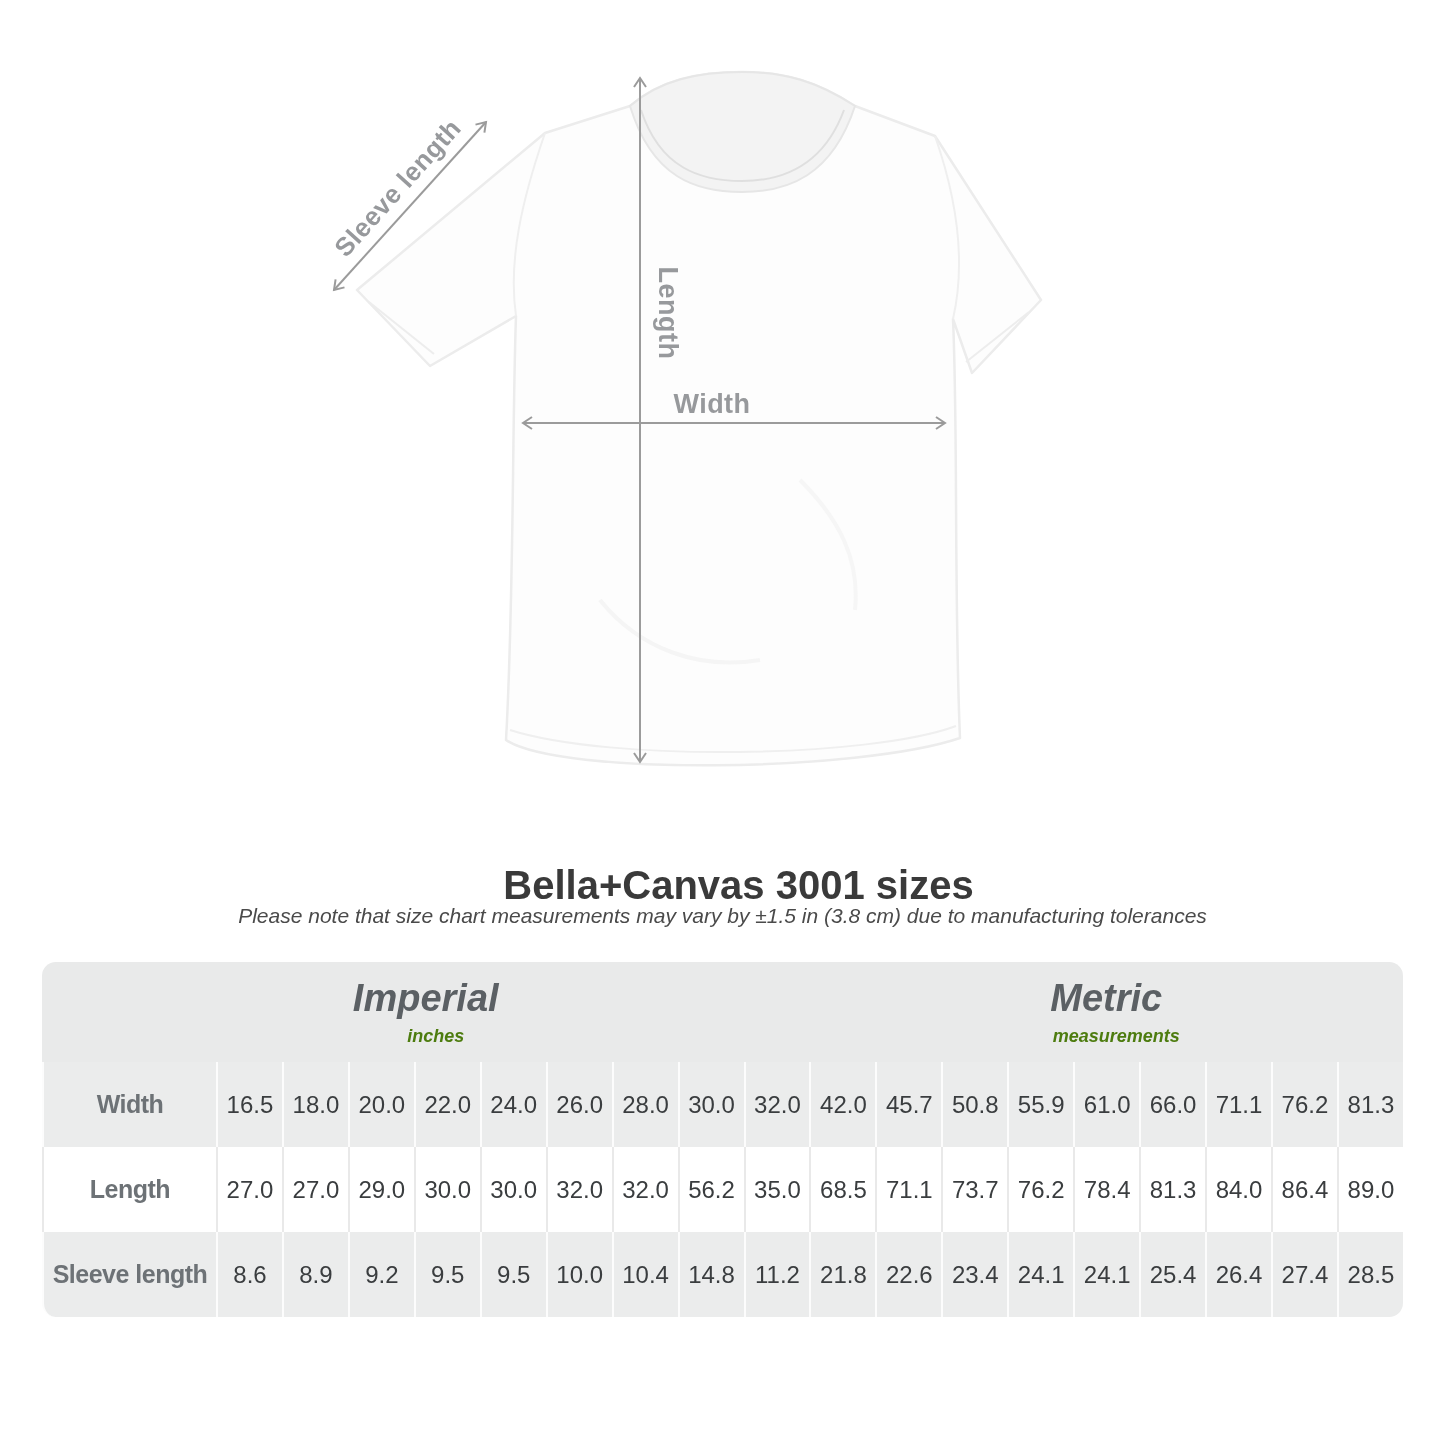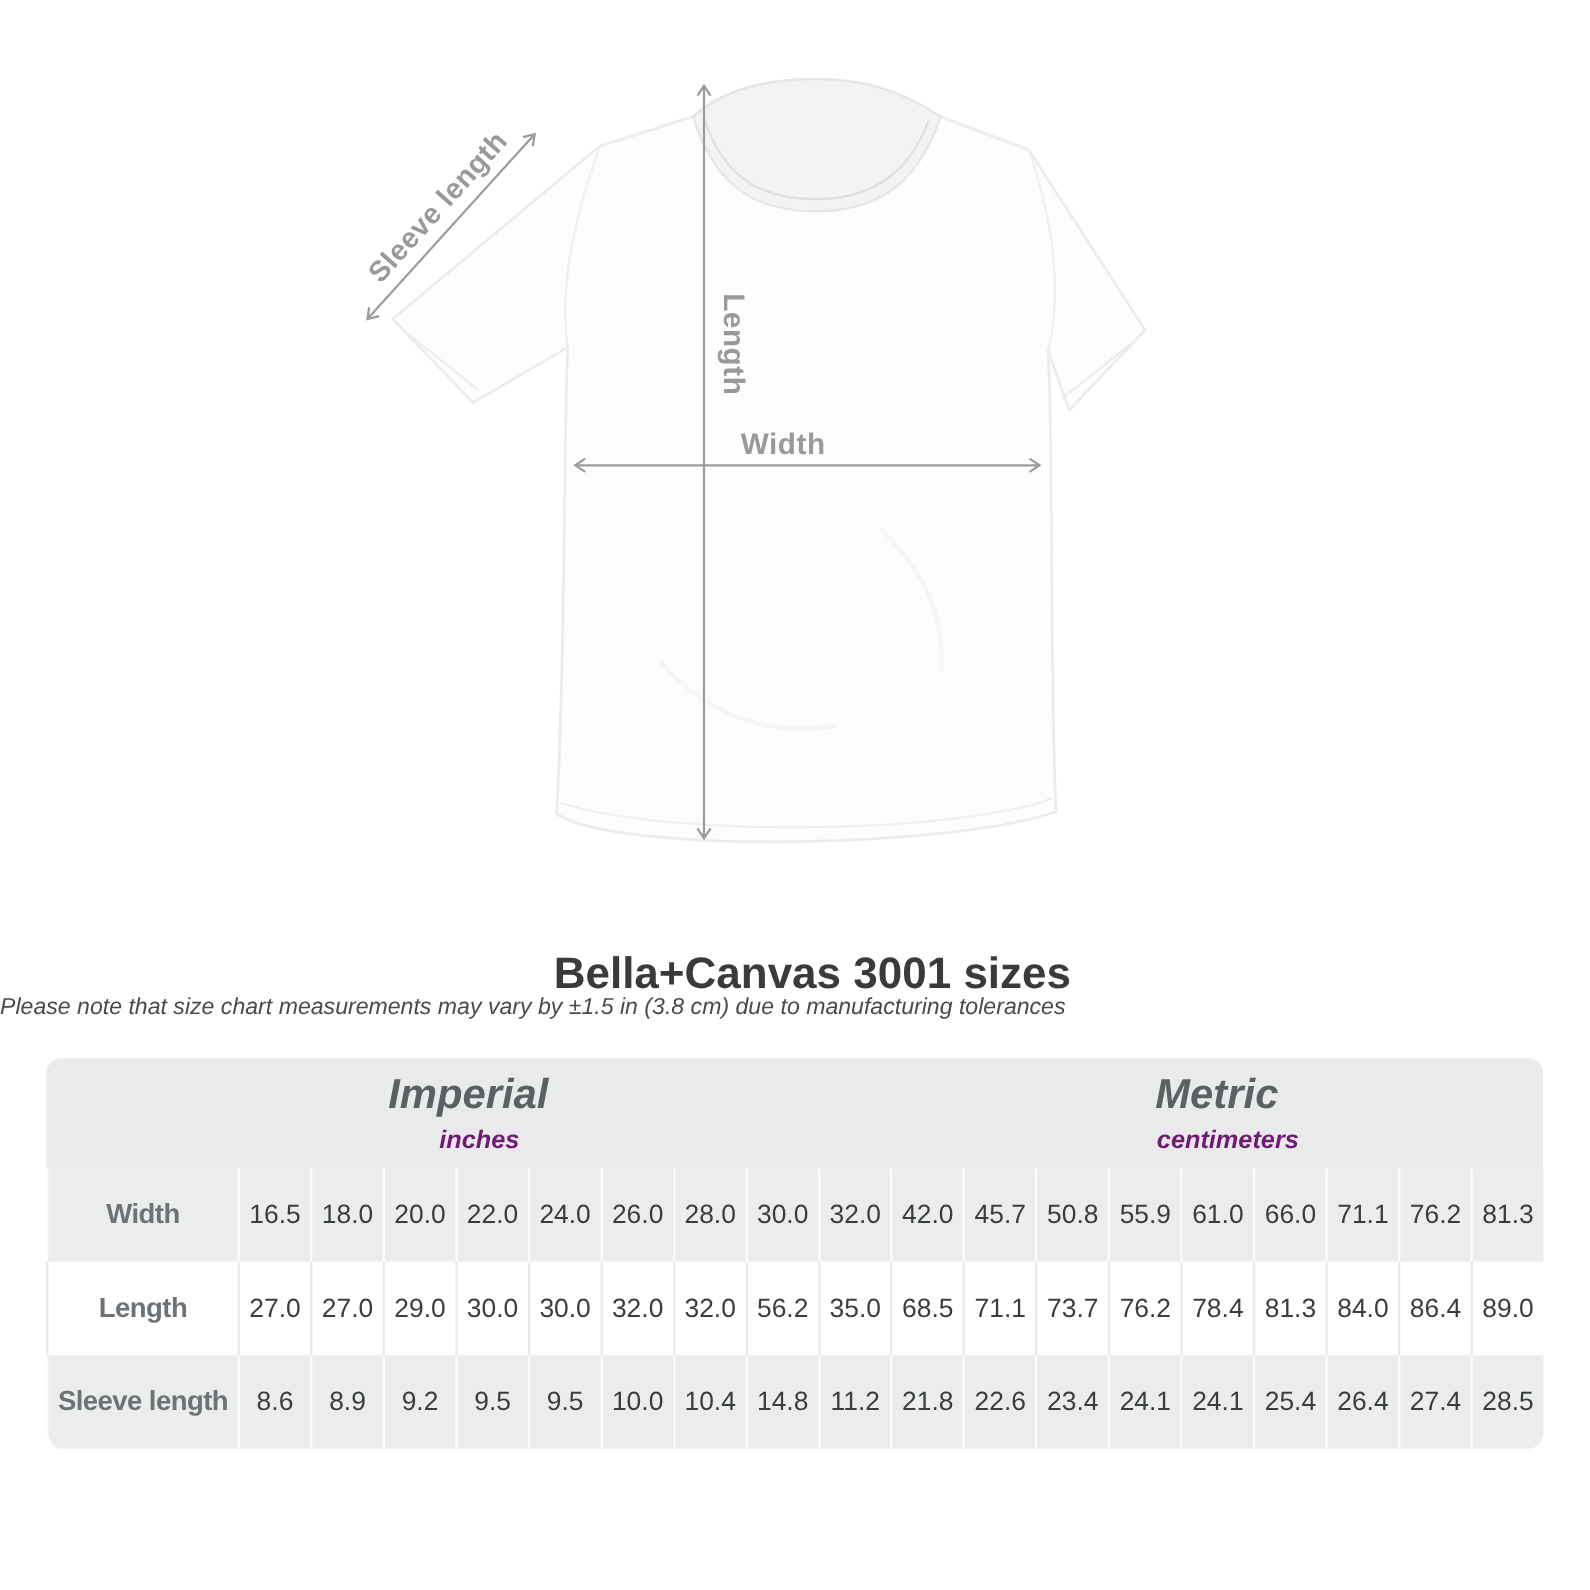--- a/index.html
+++ b/index.html
@@ -20,37 +20,37 @@
   .fig-label.length{left:667px;top:313px;font-size:27px;
     transform:translate(-50%,-50%) rotate(90deg);}
   .fig-label.width{left:712px;top:404px;font-size:27px;
     transform:translate(-50%,-50%);}
   
   .page-title{
     position:absolute;left:0;top:846px;width:100%;text-align:center;
     margin:16px;font-size:40px;line-height:46px;font-weight:bold;color:#3a3a3a;
   }
   .page-subtitle{
-    position:absolute;left:0;top:901px;width:100%;text-align:left;
+    position:absolute;left:0;top:901px;width:100%;text-align:center;
     margin:0;font-size:21px;line-height:30px;font-style:italic;color:#4a4a4a;
   }
   
   table.size-chart{
     position:absolute;left:42px;top:962px;width:1361px;
     border-collapse:separate;border-spacing:0;table-layout:fixed;
   }
   .size-chart col.col-label{width:174px;}
   .size-chart th,.size-chart td{
     text-align:center;vertical-align:middle;padding:0;
   }
   .size-chart thead th{background:#e9eaea;height:100px;}
   .size-chart thead th.band-left{border-top-left-radius:14px;}
   .size-chart thead th.band-right{border-top-right-radius:14px;}
   .band-title{font-style:italic;font-weight:bold;font-size:38px;color:#5b6064;}
-  .band-unit{font-style:italic;font-size:23px;color:#701a75;margin-top:6px;margin-left:20px;}
+  .band-unit{font-style:italic;font-size:18px;color:#4d7c0f;margin-top:6px;margin-left:20px;}
   .size-chart tbody td{height:85px;font-size:24px;color:#3a3d3f;}
   .size-chart tbody tr.size-row td{height:84px;font-weight:bold;color:#6d7276;font-size:26px;}
   .size-chart tbody td.label-cell{font-weight:bold;color:#6d7276;font-size:25px;letter-spacing:-0.5px;}
   .size-chart tbody tr.r-white td{background:#ffffff;border-left:2px solid #e9e9e9;}
   .size-chart tbody tr.r-gray  td{background:#ebecec;border-left:2px solid #fcfcfc;}
   .size-chart tbody td:first-child{border-left:none;}
   .size-chart tbody tr:last-child td:first-child{border-bottom-left-radius:14px;}
   .size-chart tbody tr:last-child td:last-child{border-bottom-right-radius:14px;}
 </style>
 </head>
@@ -130,21 +130,21 @@
       <col class="col-data">
     </colgroup>
   <thead>
     <tr>
       <th class="band-left" colspan="10">
         <div class="band-title">Imperial</div>
         <div class="band-unit">inches</div>
       </th>
       <th class="band-right" colspan="9">
         <div class="band-title">Metric</div>
-        <div class="band-unit">centimeters</div>
+        <div class="band-unit">measurements</div>
       </th>
     </tr>
   </thead>
   <tbody id="chart-body">
       <tr class="r-gray">
         <td class="label-cell">Width</td>
         <td>16.5</td>
         <td>18.0</td>
         <td>20.0</td>
         <td>22.0</td>

